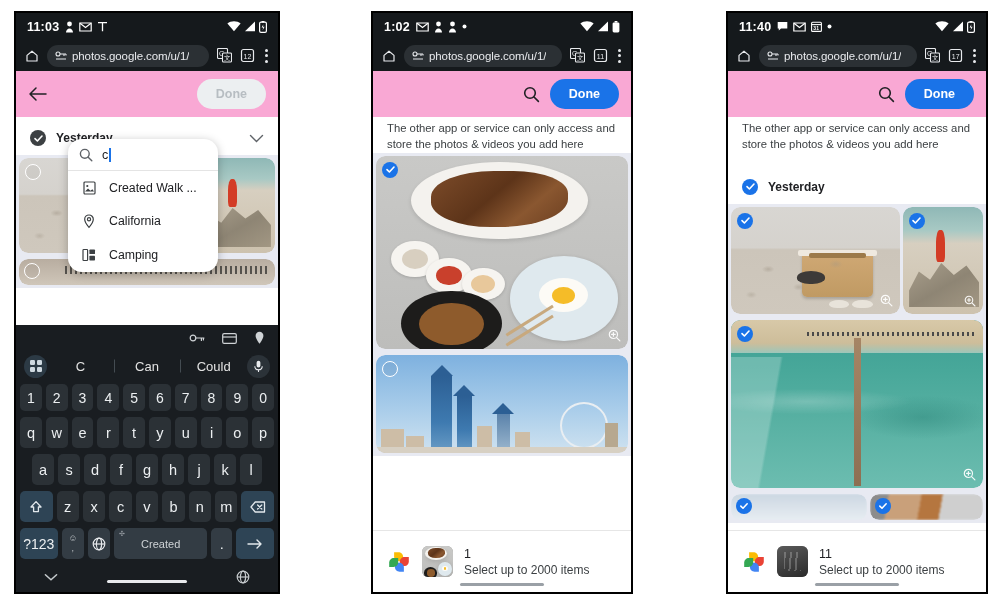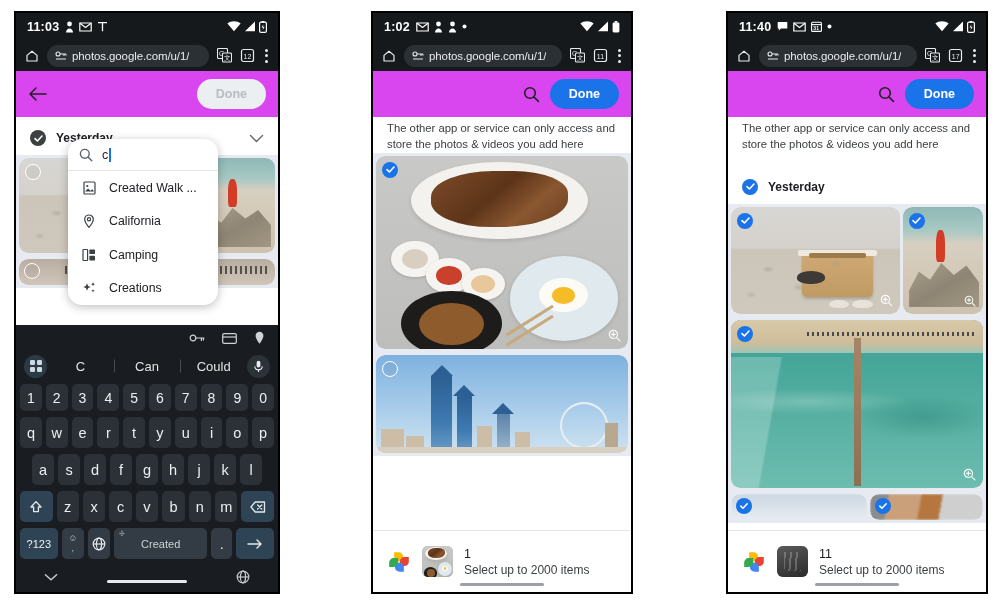--- a/index.html
+++ b/index.html
@@ -55,21 +55,21 @@
   .url-dots {
     width: 4px; display: flex; flex-direction: column; gap: 2.5px;
     align-items: center; padding: 0 3px;
   }
   .url-dots i { width: 3px; height: 3px; background: #e8eaed; border-radius: 50%; display: block; }
 
   
   .app-body { background: #fff; position: relative; height: calc(100% - 58px); }
   .app-header {
     display: flex; align-items: center; height: 46px;
-    padding: 0 12px; gap: 10px; background: #d946ef;
+    padding: 0 12px; gap: 10px; background: #f9a8d4;
   }
   .app-header .spacer { flex: 1; }
   .hdr-back svg, .hdr-search svg { display: block; }
   .btn-done {
     height: 30px; padding: 0 19px; border-radius: 15px;
     font-size: 12.5px; font-weight: bold; border: none;
     display: flex; align-items: center; justify-content: center;
     cursor: pointer; font-family: "Liberation Sans", sans-serif;
   }
   .btn-done.enabled { background: #1a73e8; color: #fff; }
@@ -192,21 +192,21 @@
   .key {
     flex: 1; height: 31px; background: #2b3136; border-radius: 5px;
     display: flex; align-items: center; justify-content: center;
     color: #eceff1; font-size: 14.5px; cursor: pointer; position: relative;
   }
   .key.dark { background: #333c44; }
   .key.accent { background: #2e4455; }
   .key.wide { flex: 3.6; }
   .key.med { flex: 1.45; font-size: 12px; }
   .key.num { height: 27px; font-size: 14px; }
-  .key.small { font-size: 11px; }
+  .key.small { font-size: 14px; }
   .key .sup {
     position: absolute; top: 2px; left: 5px; font-size: 7px; color: #9aa0a6;
   }
   .key .sub2 { font-size: 9px; color: #b9bec2; line-height: 1.05; text-align: center; }
   .key svg { display: block; }
   .kb-nav {
     height: 30px; display: flex; align-items: center;
     justify-content: space-between; padding: 0 28px; position: relative;
   }
   .kb-nav svg { display: block; }
@@ -494,30 +494,20 @@
         </div>
         <div class="sugg">
           <span class="ico">
               <svg width="14" height="14" viewBox="0 0 14 14">
                 <rect x="1" y="1.5" width="4.6" height="11" rx=".7" fill="none" stroke="#3c4043" stroke-width="1.2"></rect>
                 <rect x="7.4" y="1.5" width="5.6" height="4.6" rx=".7" fill="#3c4043"></rect>
                 <rect x="7.4" y="7.8" width="5.6" height="4.7" rx=".7" fill="#3c4043"></rect>
               </svg>
             </span>
           <span class="lbl">Camping</span>
-        </div>
-        <div class="sugg">
-          <span class="ico">
-              <svg width="15" height="14" viewBox="0 0 15 14">
-                <path d="M5 2.2l1.1 2.7L8.8 6l-2.7 1.1L5 9.8 3.9 7.1 1.2 6l2.7-1.1z" fill="#3c4043"></path>
-                <path d="M11 1.2l.6 1.4 1.4.6-1.4.6-.6 1.4-.6-1.4L9 3.2l1.4-.6z" fill="#3c4043"></path>
-                <path d="M11 8.2l.5 1.1 1.1.5-1.1.5-.5 1.1-.5-1.1-1.1-.5 1.1-.5z" fill="#3c4043"></path>
-              </svg>
-            </span>
-          <span class="lbl">Creations</span>
         </div>
       </div>
 
       <div class="kb">
         <div class="kb-strip">
           <span>
               <svg width="16" height="10" viewBox="0 0 16 10">
                 <circle cx="4" cy="5" r="2.8" fill="none" stroke="#cfd3d6" stroke-width="1.2"></circle>
                 <path d="M6.8 5H15M12.4 5v2.4M14.4 5v2" stroke="#cfd3d6" stroke-width="1.2" stroke-linecap="round"></path>
               </svg>

